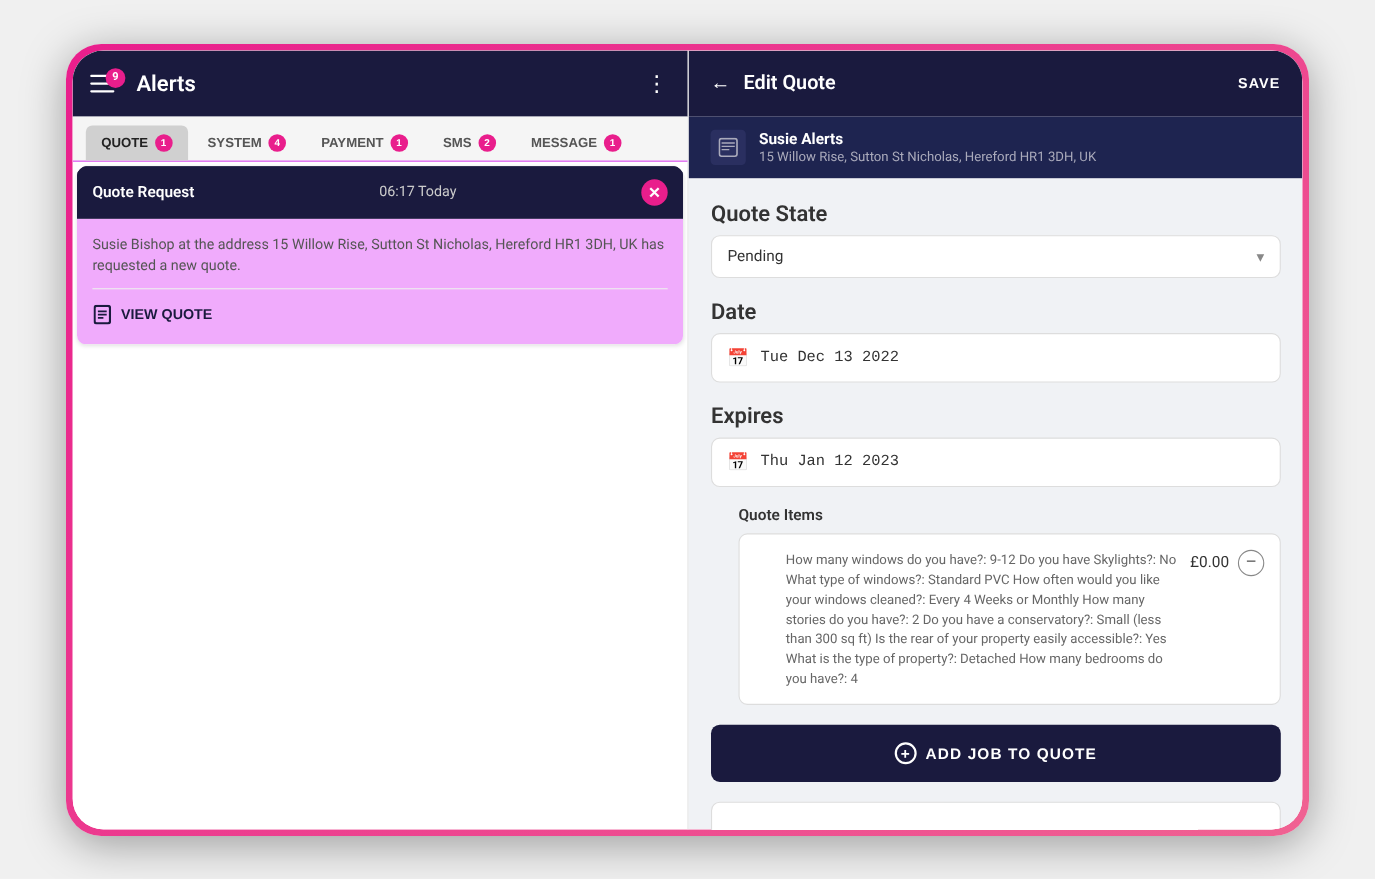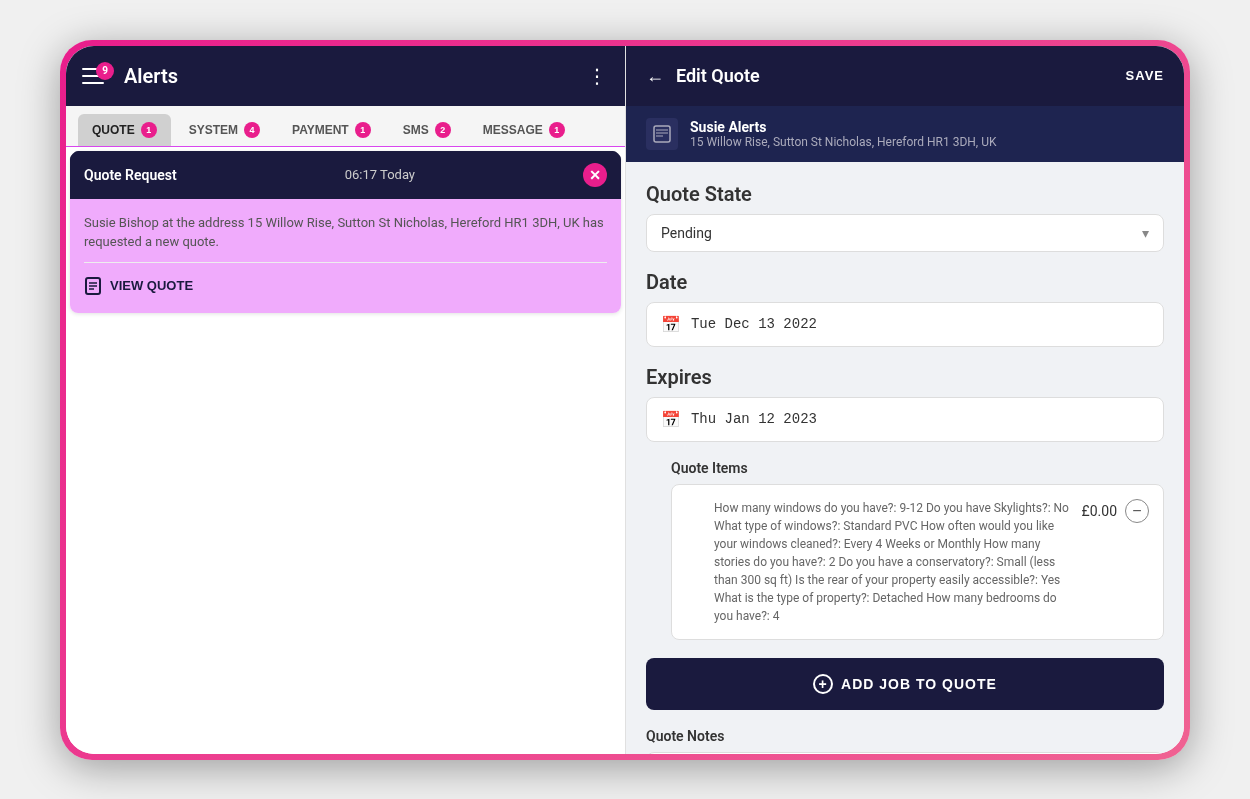--- a/index.html
+++ b/index.html
@@ -630,21 +630,20 @@
               </div>
             </div>
           </div>
 
           <button class="add-job-btn">
             <div class="plus-circle">+</div>
             <span>ADD JOB TO QUOTE</span>
           </button>
 
           <div class="field-section">
-            <div class="quote-notes-label">Quote Notes</div>
             <div class="quote-notes-input"></div>
           </div>
 
         </div>
       </div>
 
     </div>
   </div>
 </div>
 

